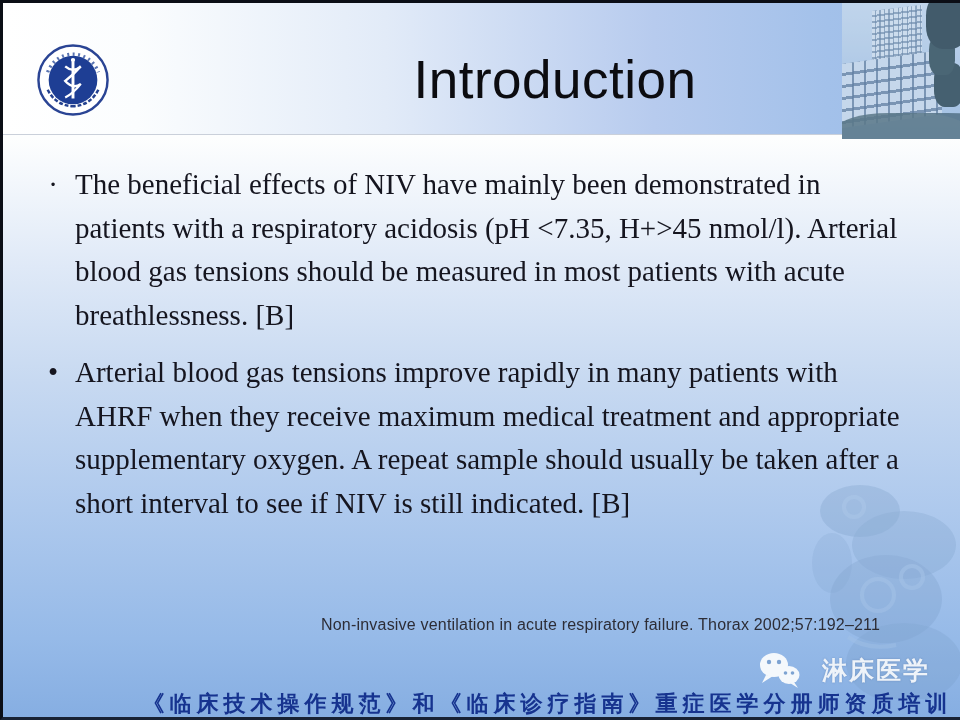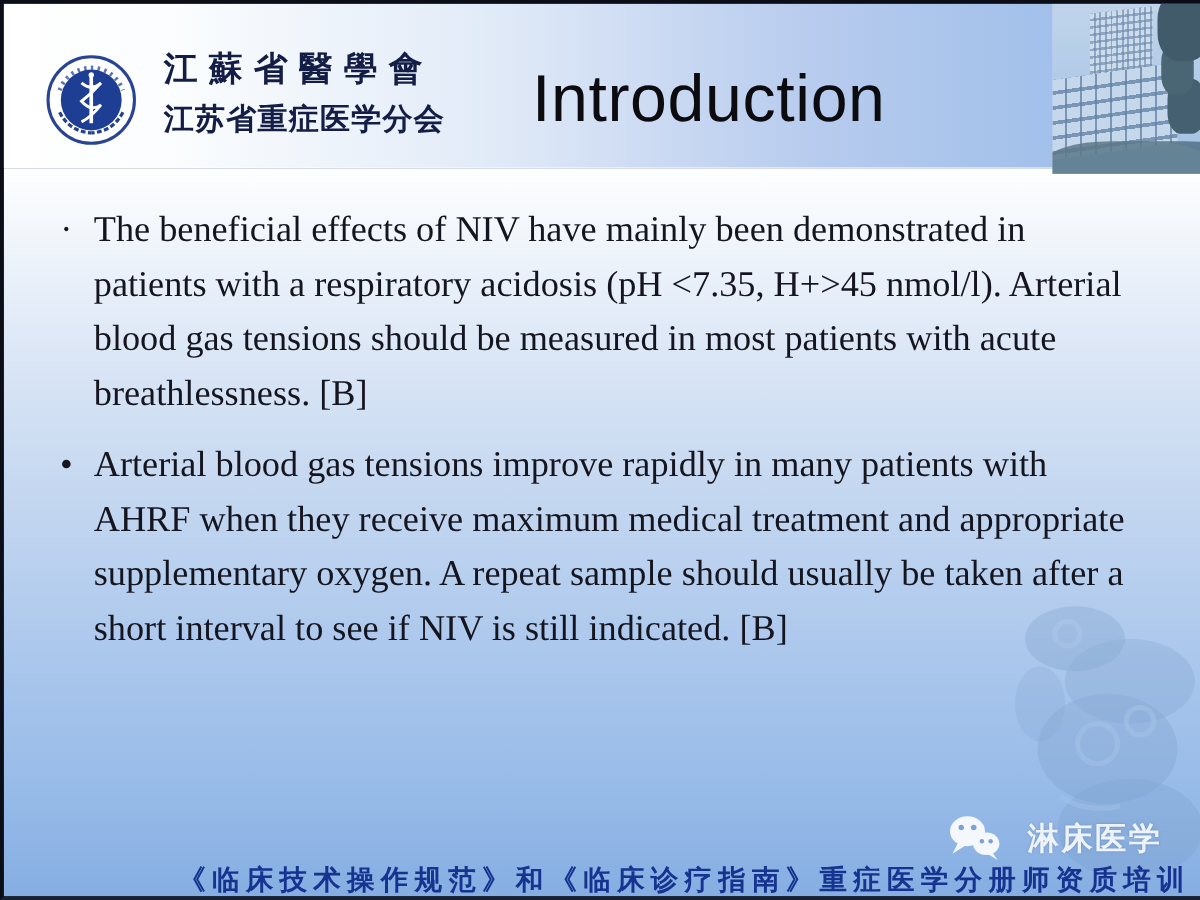--- a/index.html
+++ b/index.html
@@ -17,21 +17,21 @@
     position:absolute;top:0;left:0;right:0;height:131px;
     background:linear-gradient(90deg,#ffffff 0%,#fbfdfe 14%,#e2ebf8 40%,#b7cbee 68%,#a3c1ea 86%,#9cbce9 100%);
     box-shadow:0 1px 0 rgba(140,152,175,.45);
   }
   .emblem{position:absolute;left:33px;top:40px;width:74px;height:74px;}
   .orgs{position:absolute;left:128px;top:34px;color:#141d45;}
   .org1{font-size:27px;font-weight:bold;letter-spacing:9px;font-family:"Liberation Serif",serif;}
   .org2{font-size:24px;font-weight:bold;letter-spacing:1px;margin-top:6px;font-family:"Liberation Serif",serif;}
   .title{
     position:absolute;left:552px;top:46px;transform:translateX(-50%);
-    font-size:53px;color:#0c0c10;letter-spacing:0.5px;white-space:nowrap;margin-left:12px;
+    font-size:53px;color:#0c0c10;letter-spacing:0.5px;white-space:nowrap;
   }
   
   .photo{position:absolute;top:0;right:0;width:118px;height:136px;overflow:hidden;
     background:linear-gradient(180deg,#dde9f6 0%,#c2d6ee 60%,#b3cdeb 100%);}
   .tower{position:absolute;left:30px;top:5px;width:50px;height:62px;transform:skewY(-7deg);
     background-color:#eef3f8;
     background-image:
       repeating-linear-gradient(90deg,rgba(106,130,158,0) 0 3px,rgba(106,130,158,.65) 3px 4.5px),
       repeating-linear-gradient(180deg,rgba(106,130,158,0) 0 4px,rgba(106,130,158,.65) 4px 6px);}
   .block{position:absolute;left:0px;top:54px;width:100px;height:64px;transform:skewY(-8deg);
@@ -70,24 +70,20 @@
     <svg class="emblem" viewBox="0 0 76 76">
       <circle cx="38" cy="38" r="35.5" fill="#ffffff" stroke="#2a4494" stroke-width="2.5"></circle>
       <path d="M12 30 A27.5 27.5 0 0 1 64 30" fill="none" stroke="#31519e" stroke-width="3.5" stroke-dasharray="2 3.6" opacity=".8"></path>
       <circle cx="38" cy="38" r="25" fill="#1e3e94"></circle>
       <circle cx="38" cy="17.5" r="2.2" fill="#ffffff"></circle>
       <line x1="38" y1="19" x2="38" y2="57" stroke="#ffffff" stroke-width="3"></line>
       <path d="M30 24 q8 7 16 0 q-8 9 -16 15 q8 9 16 3 q-8 10 -16 14" fill="none" stroke="#ffffff" stroke-width="2.4"></path>
       <path d="M12 48 q8 16 26 17" fill="none" stroke="#24418f" stroke-width="2.6" stroke-dasharray="4 2"></path>
       <path d="M64 48 q-8 16 -26 17" fill="none" stroke="#24418f" stroke-width="2.6" stroke-dasharray="4 2"></path>
     </svg>
-    <div class="orgs">
-      <div class="org1">江蘇省醫學會</div>
-      <div class="org2">江苏省重症医学分会</div>
-    </div>
     <div class="title">Introduction</div>
     <div class="photo">
       <div class="tower"></div>
       <div class="block"></div>
       <div class="trees-top"></div>
       <div class="trees-bottom"></div>
     </div>
   </div>
 
   <svg class="statue" viewBox="0 0 152 232">
@@ -111,20 +107,21 @@
     <li>
       <span class="mk">·</span>
       <p>The beneficial effects of NIV have mainly been demonstrated in patients with a respiratory acidosis (pH &lt;7.35, H+&gt;45 nmol/l). Arterial blood gas tensions should be measured in most patients with acute breathlessness. [B]</p>
     </li>
     <li>
       <span class="mk">•</span>
       <p>Arterial blood gas tensions improve rapidly in many patients with AHRF when they receive maximum medical treatment and appropriate supplementary oxygen. A repeat sample should usually be taken after a short interval to see if NIV is still indicated. [B]</p>
     </li>
   </ul>
 
+  <div class="citation">Non-invasive ventilation in acute respiratory failure. Thorax 2002;57:192–211</div>
 
   <div class="wechat">
     <svg width="44" height="38" viewBox="0 0 44 38">
       <ellipse cx="16" cy="14" rx="14" ry="12" fill="#f4f8fc"></ellipse>
       <polygon points="8,24 4,32 15,25" fill="#f4f8fc"></polygon>
       <circle cx="11" cy="11" r="2.2" fill="#7da3d2"></circle>
       <circle cx="21" cy="11" r="2.2" fill="#7da3d2"></circle>
       <ellipse cx="31" cy="24" rx="10.5" ry="9" fill="#f4f8fc"></ellipse>
       <polygon points="36,31 40,37 32,32" fill="#f4f8fc"></polygon>
       <circle cx="27.5" cy="22" r="1.8" fill="#7da3d2"></circle>

